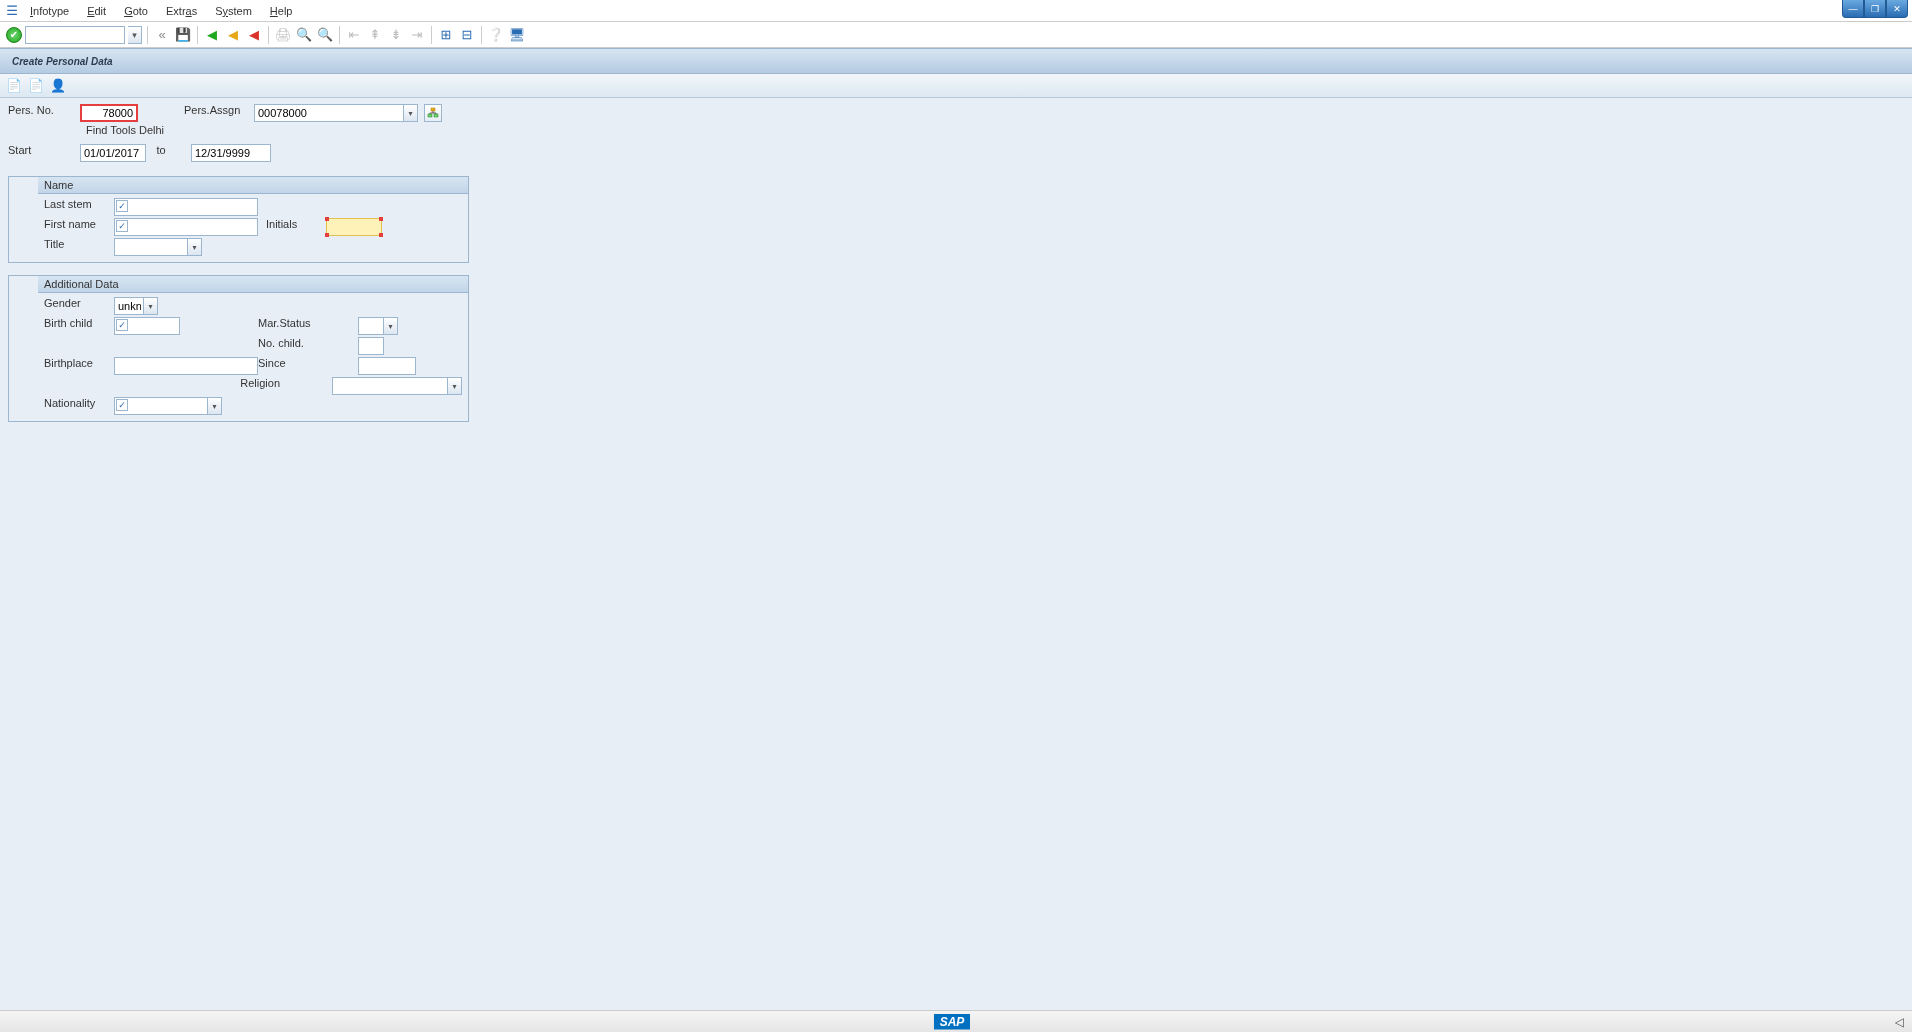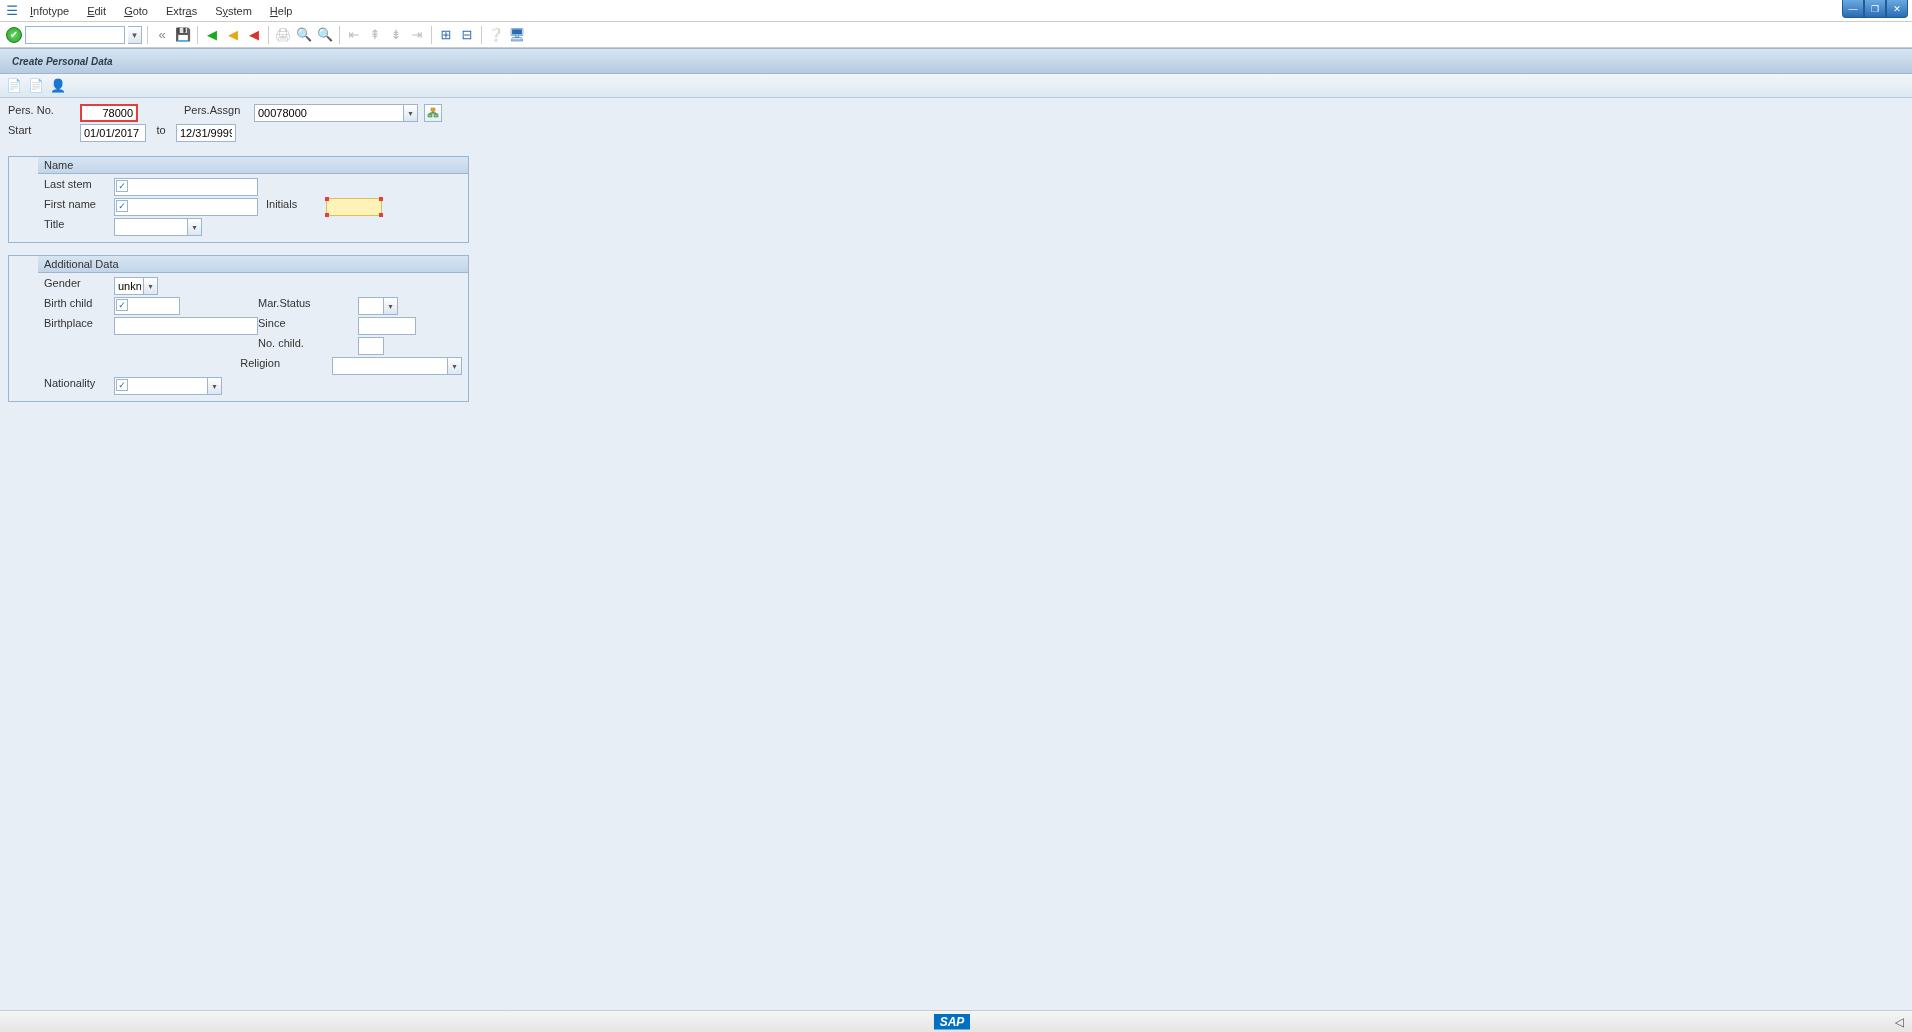--- a/index.html
+++ b/index.html
@@ -134,24 +134,28 @@
           <rect x="1" y="7" width="4" height="3" fill="#6fd46f" stroke="#188018" stroke-width="0.5"></rect>
           <rect x="7" y="7" width="4" height="3" fill="#6fd46f" stroke="#188018" stroke-width="0.5"></rect>
           <line x1="6" y1="4" x2="6" y2="6" stroke="#555"></line>
           <line x1="3" y1="6" x2="9" y2="6" stroke="#555"></line>
           <line x1="3" y1="6" x2="3" y2="7" stroke="#555"></line>
           <line x1="9" y1="6" x2="9" y2="7" stroke="#555"></line>
         </svg>
     </span>
   </div>
   <div class="row">
+    <span style="width:78px"></span>
+    <span class="lbl">Find Tools Delhi</span>
+  </div>
+  <div class="row">
     <span class="lbl" style="width:72px">Start</span>
     <input type="text" style="width: 66px;" value="01/01/2017">
     <span class="lbl" style="width:30px; text-align:center">to</span>
-    <input type="text" style="width: 60px;" value="12/31/9999">
+    <input type="text" style="width: 80px; margin-left: 15px;" value="12/31/9999">
   </div>
 
   <div class="groupbox">
     <div class="gb-title">Name</div>
     <div class="gb-body">
       <div class="row">
         <span class="lbl" style="width:70px">Last stem</span>
         <span class="input-with-check">
           <input type="text" style="width: 144px;" value="">
           <span class="chk-small">✓</span>
@@ -191,34 +195,34 @@
         <span class="input-with-check">
           <input type="text" style="width: 66px;" value="">
           <span class="chk-small">✓</span>
         </span>
         <span style="width:78px"></span>
         <span class="lbl" style="width:100px">Mar.Status</span>
         <div class="dropdown-wrap">
           <input type="text" style="width: 40px;" value="">
           <span class="dd-arrow">▾</span>
         </div>
+      </div>
+      <div class="row">
+        <span style="width:214px"></span>
+        <span class="lbl" style="width:100px">No. child.</span>
+        <input type="text" style="width: 26px;" value="">
       </div>
       <div class="row">
         <span class="lbl" style="width:70px">Birthplace</span>
         <input type="text" style="width: 144px;" value="">
         <span class="lbl" style="width:100px">Since</span>
         <input type="text" style="width: 58px;" value="">
       </div>
       <div class="row">
         <span style="width:214px"></span>
-        <span class="lbl" style="width:100px">No. child.</span>
-        <input type="text" style="width: 26px;" value="">
-      </div>
-      <div class="row">
-        <span style="width:214px"></span>
         <span class="lbl" style="width:100px">Religion</span>
         <div class="dropdown-wrap">
           <input type="text" style="width: 130px;" value="">
           <span class="dd-arrow">▾</span>
         </div>
       </div>
       <div class="row">
         <span class="lbl" style="width:70px">Nationality</span>
         <span class="input-with-check">
           <div class="dropdown-wrap">

